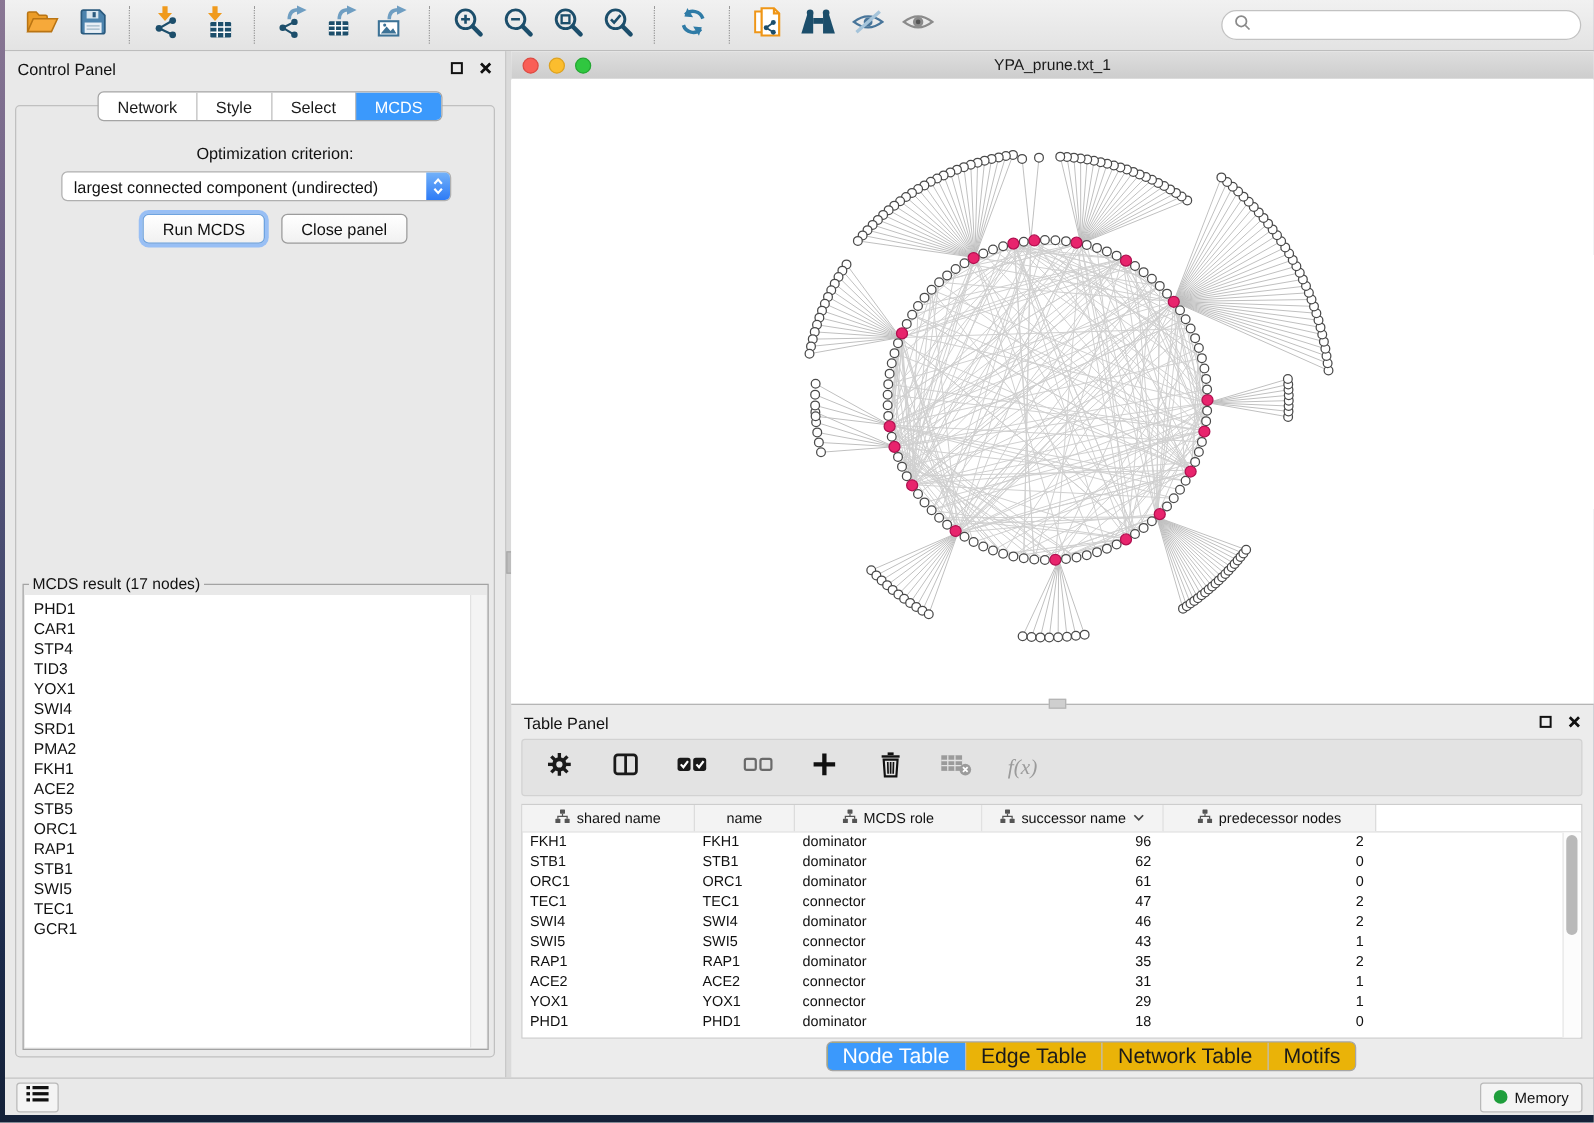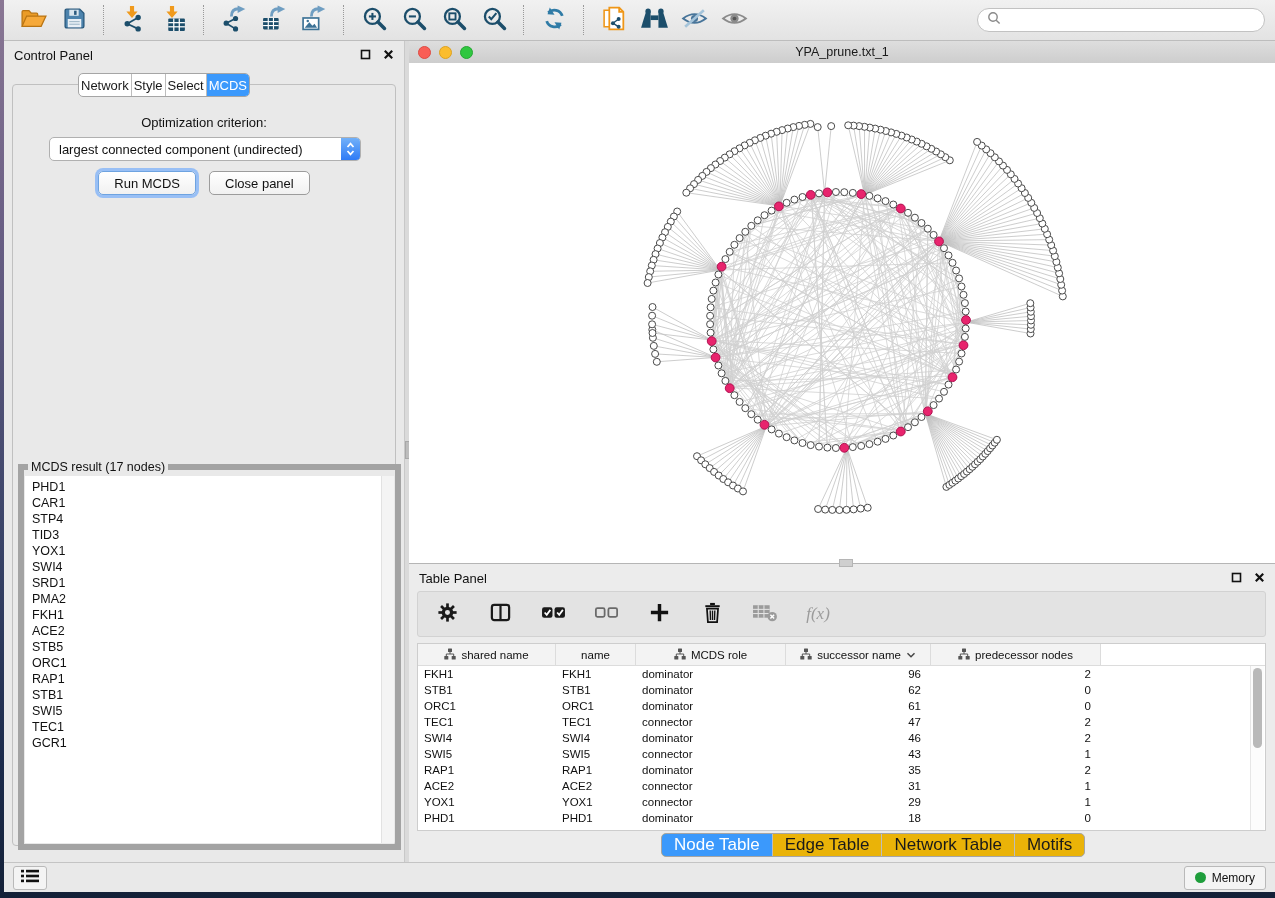--- a/index.html
+++ b/index.html
@@ -17,36 +17,36 @@
   .searchbox{width:288px;height:24px;background:#fff;border:1px solid #c2c2c2;border-radius:13px;
     display:flex;align-items:center;padding:0 9px;box-sizing:border-box;}
   .searchbox input{border:none;outline:none;flex:1;font-size:12px;background:transparent;margin-left:5px;}
 
   
   .control-panel{position:absolute;left:0;top:41px;width:400px;height:821px;background:#e9e9e9;}
   .panel-header{height:28px;display:flex;align-items:center;padding:0 10px;font-size:13px;color:#111;}
   .panel-controls{margin-left:auto;display:flex;gap:12px;align-items:center;}
   .cp-tabs{position:absolute;left:74px;top:32px;height:22px;display:flex;border:1px solid #a5a5a5;
     border-radius:5px;background:#fff;overflow:hidden;z-index:3;}
-  .cp-tab{padding:0 2px;font-size:13px;display:flex;align-items:center;border-left:1px solid #bdbdbd;color:#1a1a1a;}
+  .cp-tab{padding:0 15px;font-size:13px;display:flex;align-items:center;border-left:1px solid #bdbdbd;color:#1a1a1a;}
   .cp-tab:first-child{border-left:none;}
   .cp-tab.active{background:#3b99fc;color:#fff;}
   .cp-content{position:absolute;left:8px;top:43px;width:384px;height:762px;border:1px solid #c0c0c0;
-    border-radius:4px;background:#e9e9e9;box-sizing:border-box;}
+    border-radius:4px;background:#e9e9e9;box-sizing:border-box;padding-left:16px;}
   .opt-label{position:absolute;top:30px;width:100%;text-align:center;font-size:13px;color:#111;}
   .dropdown{position:absolute;left:36px;top:52px;width:312px;height:24px;background:#fff;
     border:1px solid #b0b0b0;border-radius:5px;display:flex;align-items:center;font-size:13px;
     padding-left:9px;box-sizing:border-box;color:#111;}
   .stepper{margin-left:auto;width:19px;height:22px;background:linear-gradient(#72b1f9,#2e7bf6);
     border-radius:0 4px 4px 0;display:flex;align-items:center;justify-content:center;}
   .btn-row{position:absolute;top:86px;width:100%;display:flex;justify-content:center;gap:13px;}
   .btn{background:linear-gradient(#ffffff,#f1f1f1);border:1px solid #9c9c9c;border-radius:5px;
     height:22px;padding:0 15px;font-size:13px;display:flex;align-items:center;color:#111;}
   .btn.focused{box-shadow:0 0 0 3px rgba(86,156,255,.55);border-color:#6ea3e0;}
-  .mcds-box{position:absolute;left:5px;top:375px;width:371px;height:378px;border:6px solid #a3a3a3;margin:0;padding:0;}
+  .mcds-box{position:absolute;left:5px;top:375px;width:371px;height:378px;border:1px solid #a3a3a3;margin:0;padding:0;}
   .mcds-legend{font-size:12.5px;color:#111;margin-left:4px;padding:0 3px;}
   .mcds-list{position:absolute;left:1px;right:1px;top:2px;bottom:1px;background:#fff;
     font-size:12.5px;line-height:16px;color:#111;padding:3px 0 0 7px;overflow:hidden;}
   .mcds-scroll{position:absolute;right:1px;top:2px;bottom:1px;width:12px;background:#f4f4f4;border-left:1px solid #e2e2e2;}
 
   
   .v-splitter{position:absolute;left:400px;top:41px;width:5px;height:821px;background:#dadada;border-left:1px solid #c8c8c8;}
   .v-handle{position:absolute;left:0;top:400px;width:5px;height:18px;background:#bdbdbd;border:1px solid #a8a8a8;box-sizing:border-box;}
   .h-handle{position:absolute;left:430px;bottom:-4px;width:14px;height:8px;background:#cfcfcf;border:1px solid #b5b5b5;box-sizing:border-box;z-index:5;}
 

